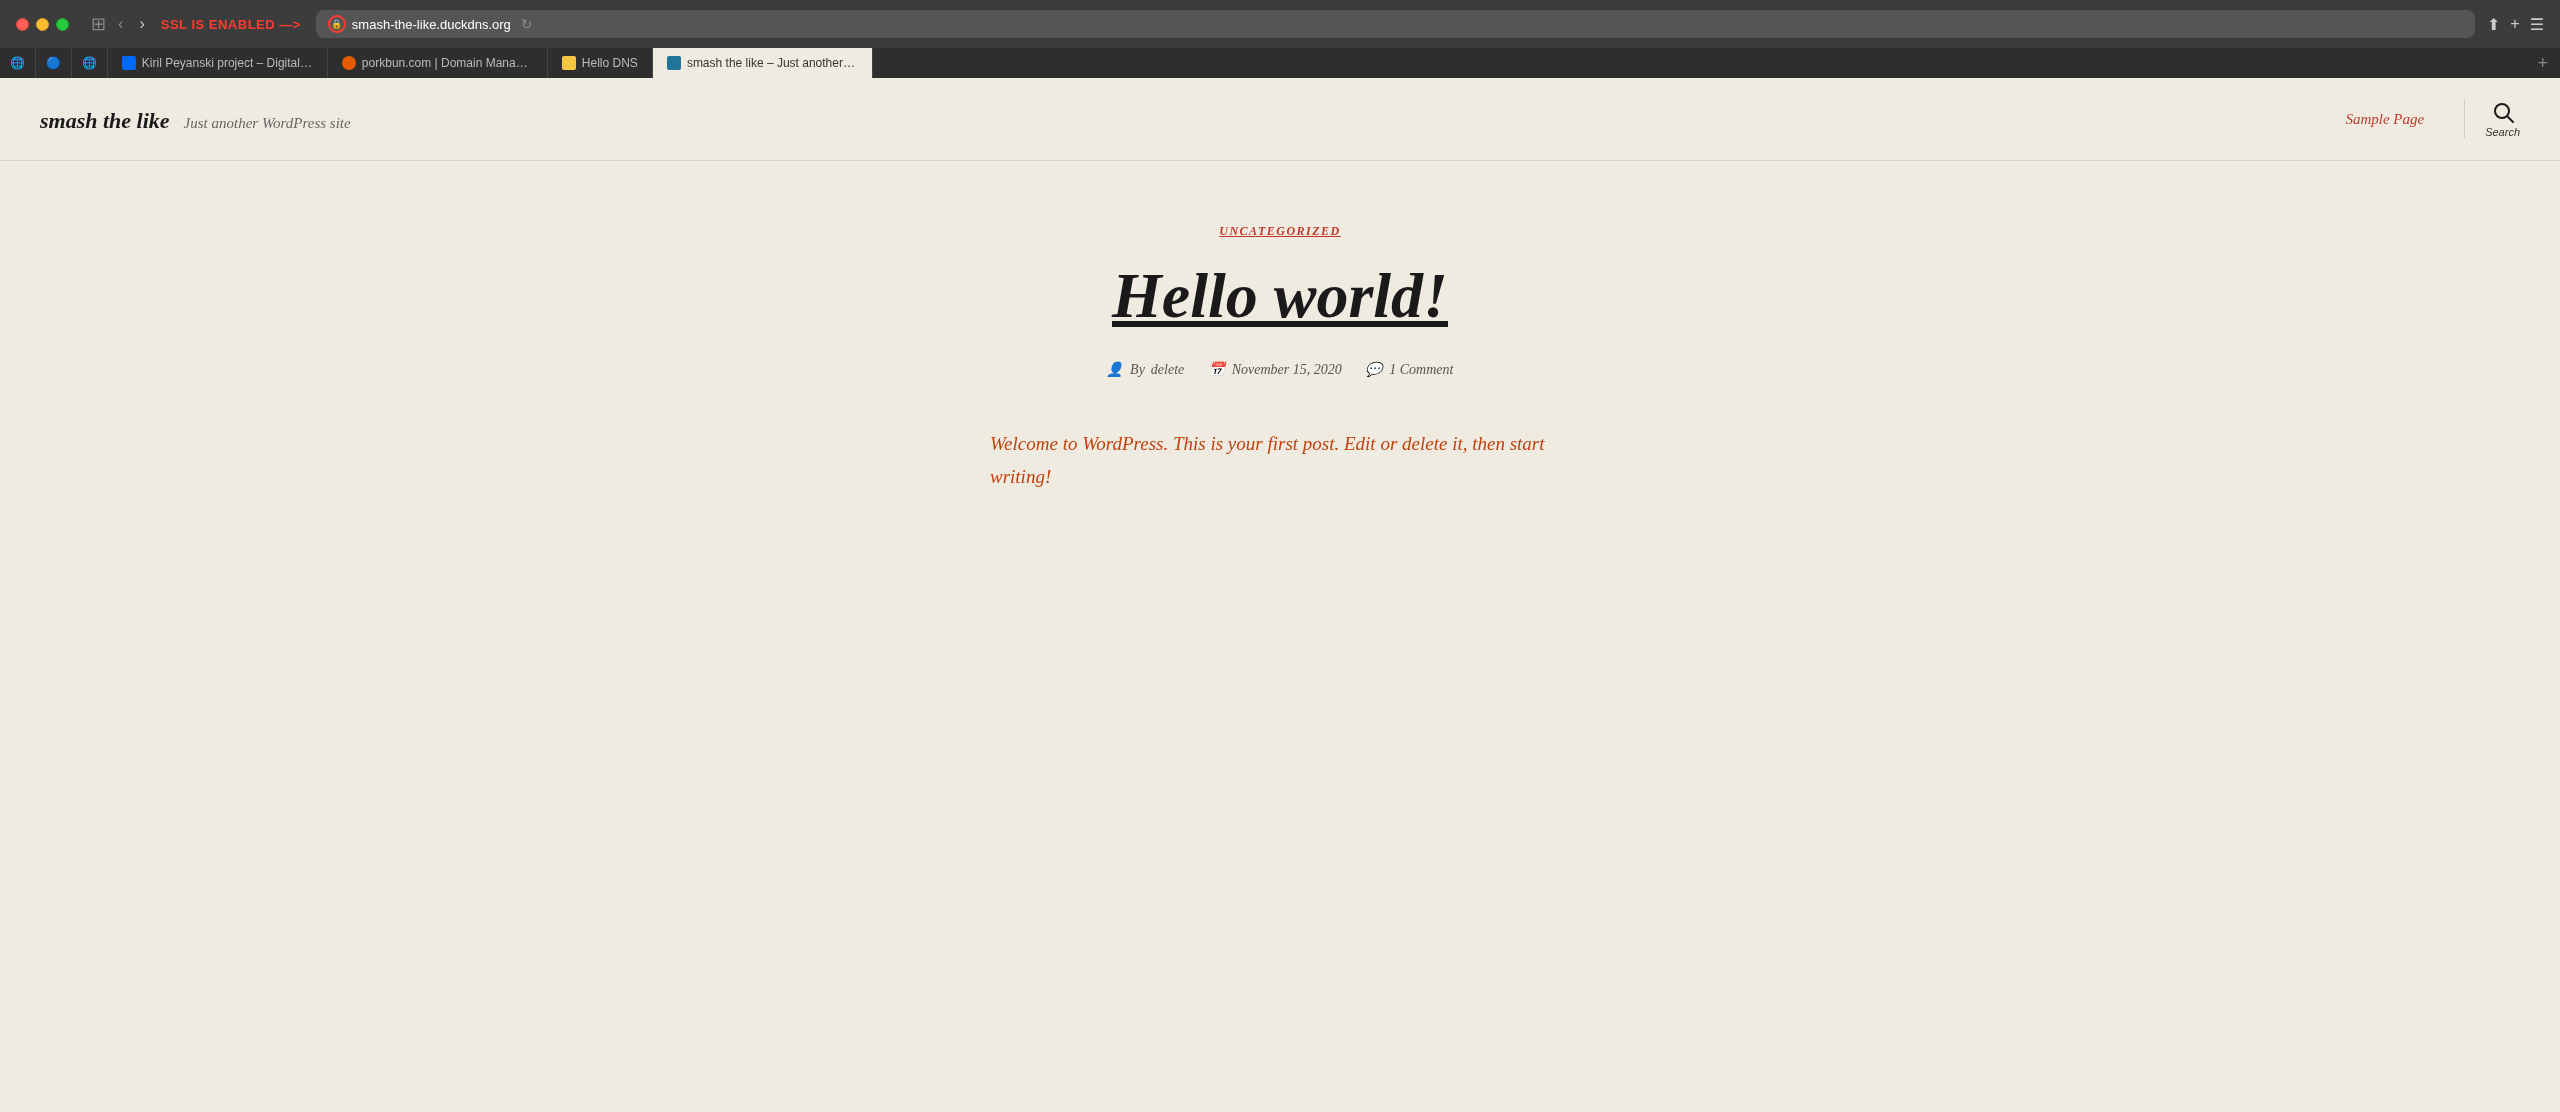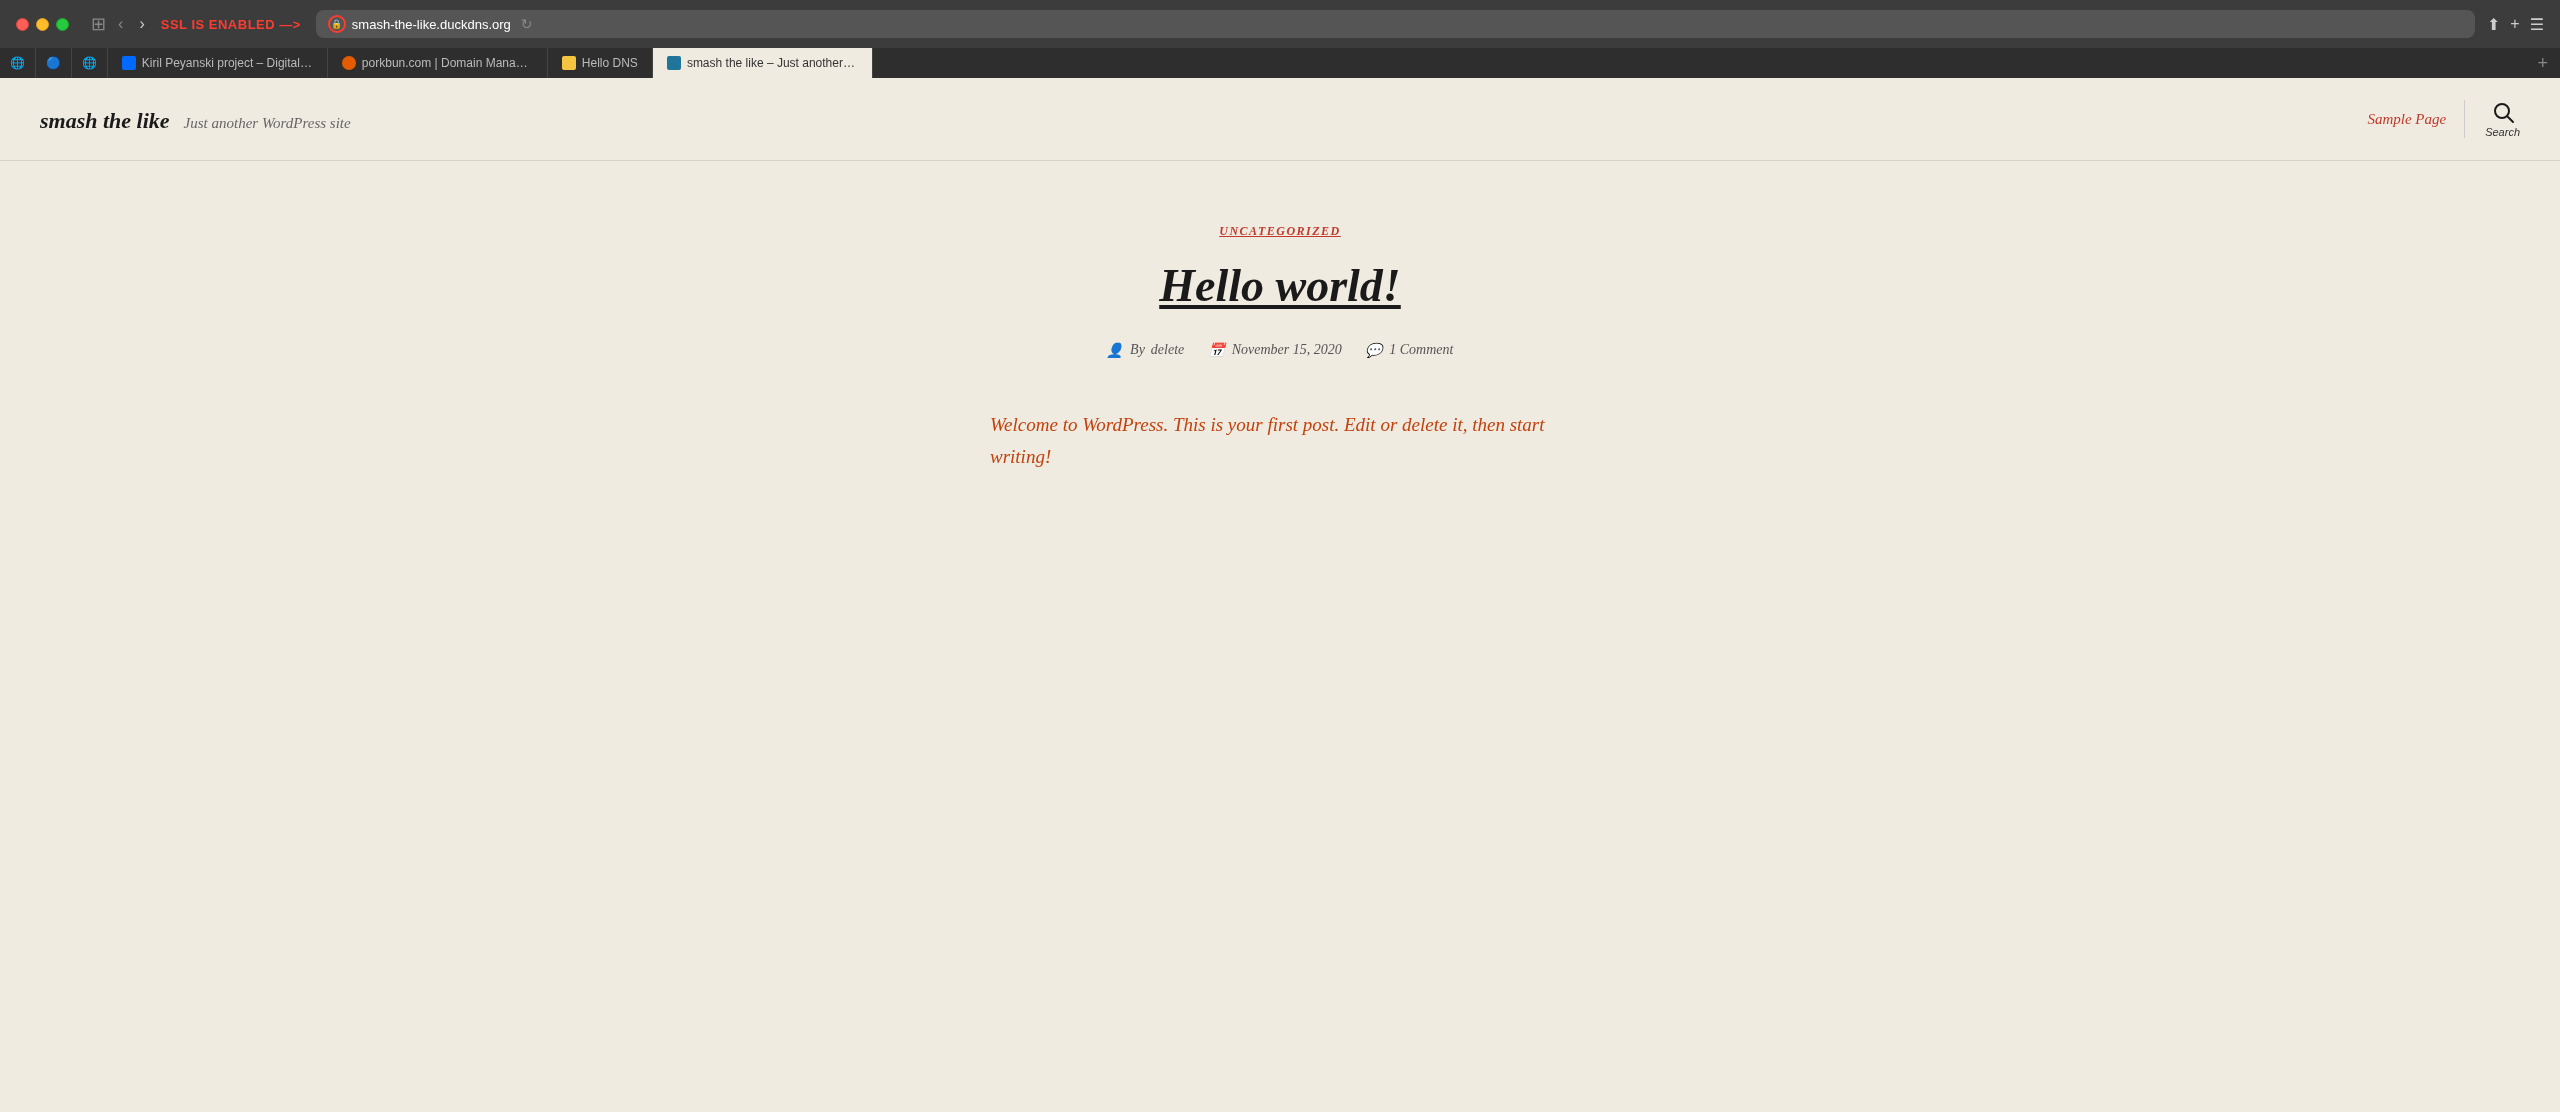--- a/index.html
+++ b/index.html
@@ -214,21 +214,21 @@
     .site-tagline {
       font-size: 15px;
       color: #666;
       font-family: Georgia, serif;
       margin-top: 10px;
     }
 
     .site-nav {
       display: flex;
       align-items: center;
-      gap: 18px;
+      gap: 40px;
       text-align: right;
     }
 
     .nav-link {
       font-size: 15px;
       color: #c0392b;
       text-decoration: none;
       font-family: Georgia, serif;
     }
 
@@ -268,21 +268,21 @@
       font-size: 12px;
       font-weight: 700;
       letter-spacing: 1.5px;
       color: #c0392b;
       text-decoration: underline;
       font-family: Georgia, serif;
     }
 
     .post-title {
       text-align: center;
-      font-size: 46px;
+      font-size: 64px;
       font-weight: 900;
       color: #1a1a1a;
       font-family: Georgia, serif;
       line-height: 1.1;
       margin-bottom: 30px;
       text-decoration: underline;
       text-underline-offset: 4px;
     }
 
     .post-meta {

